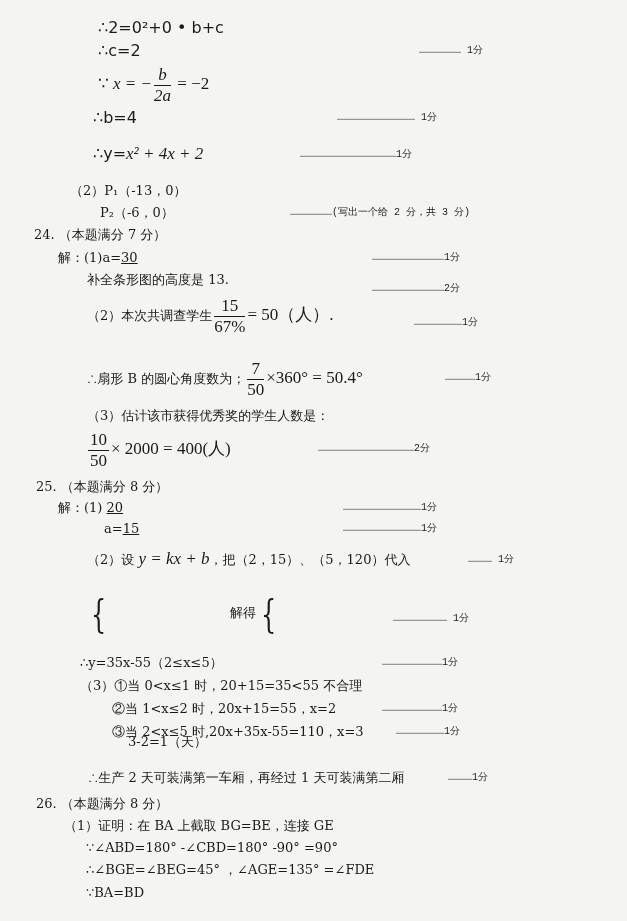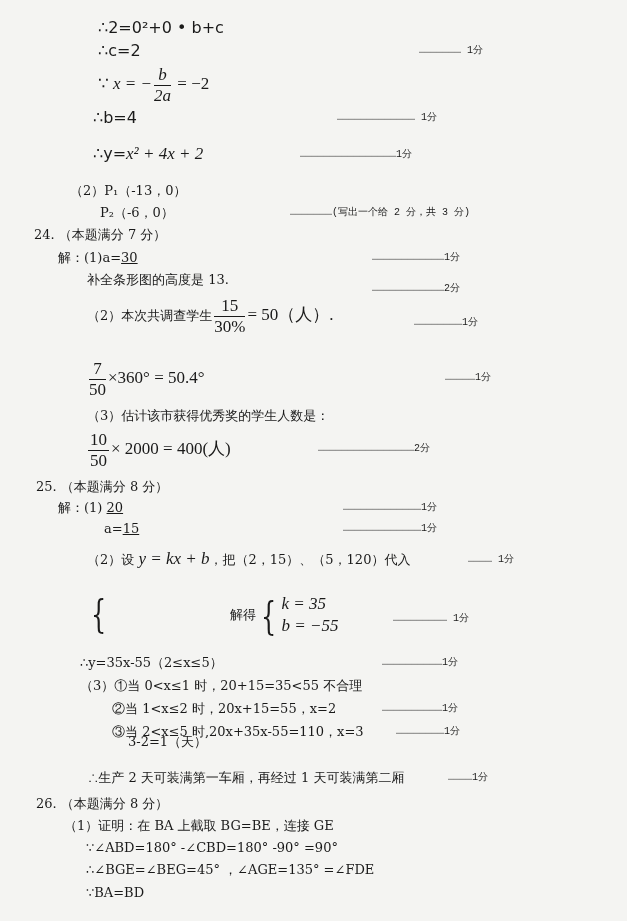--- a/index.html
+++ b/index.html
@@ -48,26 +48,26 @@
 
 <div class="line" style="left:34px;top:227px;">24.  （本题满分 7 分）</div>
 <div class="line" style="left:58px;top:250px;">
   <span>解：</span><span>(1)a=</span><span class="ul">30</span>
 </div>
 <div class="pts" style="left:372px;top:250px;">………………………………1分</div>
 <div class="line" style="left:87px;top:272px;">补全条形图的高度是 13.</div>
 <div class="pts" style="left:372px;top:281px;">………………………………2分</div>
 
 <div class="line" style="left:87px;top:293px;line-height:44px;">
-  <span>（2）本次共调查学生</span><span class="frac math"><span class="num">15</span><span class="den">30%</span></span><span class="math">= 50（人）.</span>
+  <span>（2）本次共调查学生</span><span class="frac math"><span class="num">15</span><span class="den">67%</span></span><span class="math">= 50（人）.</span>
 </div>
 <div class="pts" style="left:414px;top:315px;">……………………1分</div>
 
 <div class="line" style="left:87px;top:356px;line-height:44px;">
-  <span class="frac math"><span class="num">7</span><span class="den">50</span></span><span class="math">×360° = 50.4°</span>
+  <span>∴扇形 B 的圆心角度数为；</span><span class="frac math"><span class="num">7</span><span class="den">50</span></span><span class="math">×360° = 50.4°</span>
 </div>
 <div class="pts" style="left:445px;top:370px;">……………1分</div>
 
 <div class="line" style="left:87px;top:408px;">（3）估计该市获得优秀奖的学生人数是：</div>
 <div class="line" style="left:86px;top:427px;line-height:44px;">
   <span class="frac math"><span class="num">10</span><span class="den">50</span></span><span class="math">× 2000 = 400(人)</span>
 </div>
 <div class="pts" style="left:318px;top:441px;">…………………………………………2分</div>
 
 <div class="line" style="left:36px;top:479px;">25.  （本题满分 8 分）</div>
@@ -82,21 +82,21 @@
 
 <div class="line" style="left:87px;top:551px;">
   <span>（2）设 </span><span class="math it">y = kx + b</span><span>，把（2，15）、（5，120）代入</span>
 </div>
 <div class="pts" style="left:468px;top:552px;">………… 1分</div>
 
 <div class="line" style="left:86px;top:593px;">
   <span class="brace">{</span>
 </div>
 <div class="line" style="left:230px;top:593px;">
-  <span style="vertical-align:middle">解得</span><span class="brace">{</span><span class="sys it"><span style="display:block">k = 35</span><span style="display:block">b = −55</span></span>
+  <span style="vertical-align:middle">解得</span><span class="brace">{</span>
 </div>
 <div class="pts" style="left:393px;top:611px;text-align:right;">……………………… 1分</div>
 
 <div class="line" style="left:80px;top:655px;">∴y=35x-55（2≤x≤5）</div>
 <div class="pts" style="left:382px;top:655px;">…………………………1分</div>
 
 <div class="line" style="left:80px;top:678px;text-align:center;">（3）①当 0&lt;x≤1 时，20+15=35&lt;55   不合理</div>
 <div class="line" style="left:112px;top:701px;">②当 1&lt;x≤2 时，20x+15=55，x=2</div>
 <div class="pts" style="left:382px;top:701px;">…………………………1分</div>
 <div class="line" style="left:112px;top:724px;">③当 2&lt;x≤5 时,20x+35x-55=110，x=3</div>

